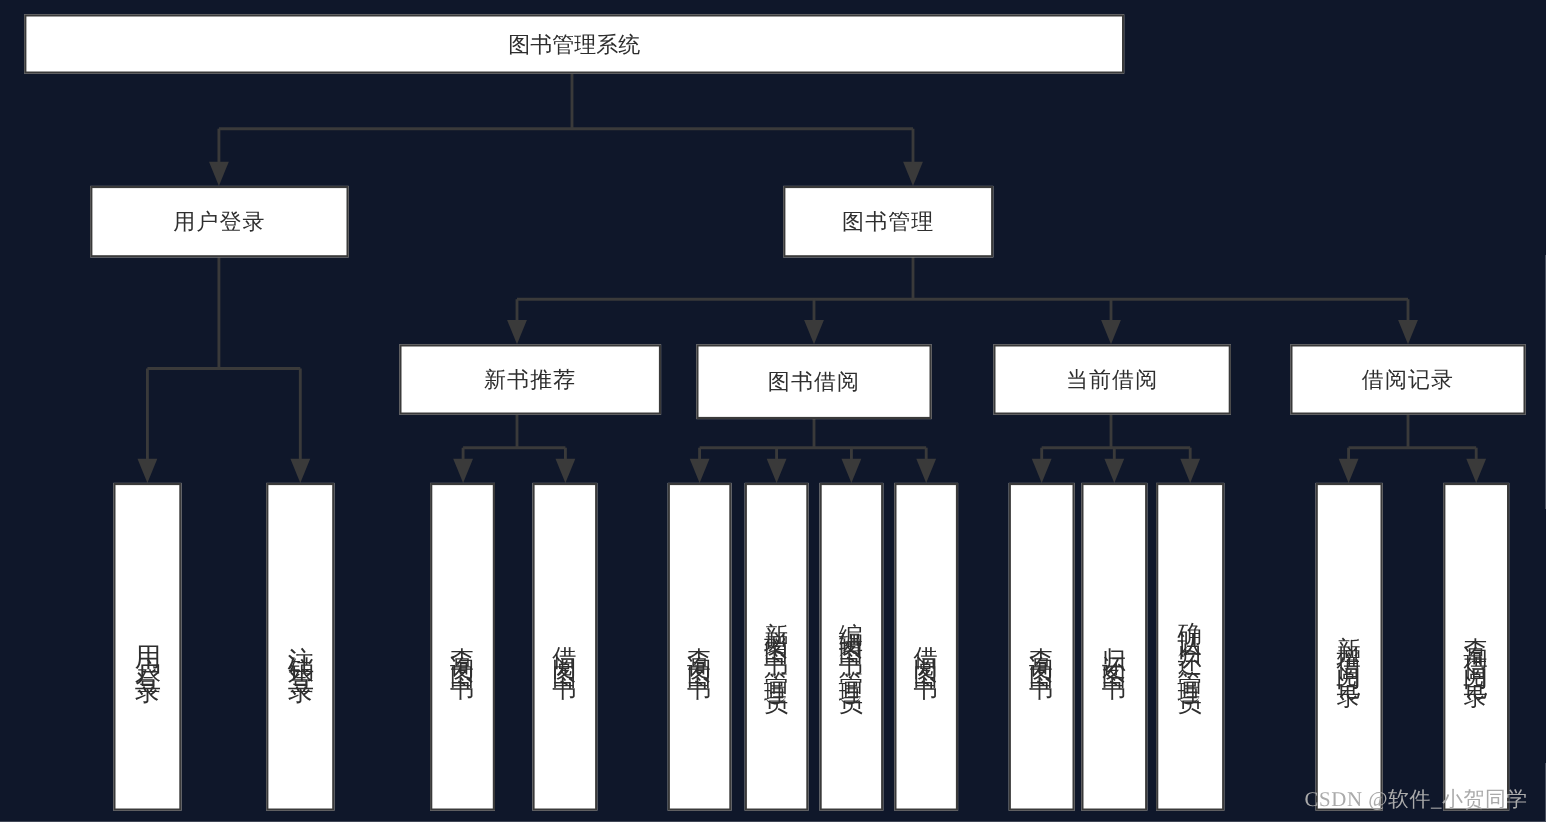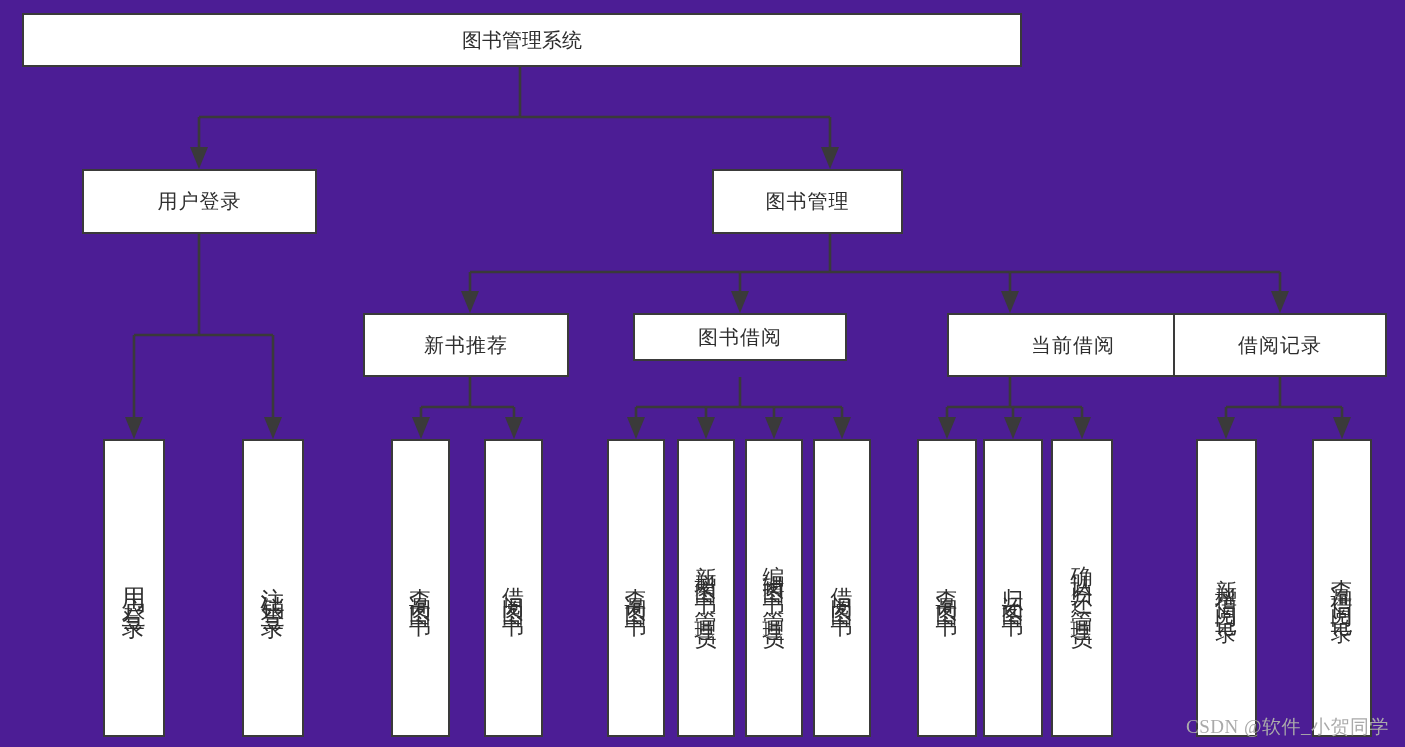--- a/index.html
+++ b/index.html
@@ -1,18 +1,18 @@
 <!DOCTYPE html>
 <html><head>
 <meta charset="utf-8">
 <style>
   * { margin:0; padding:0; box-sizing:border-box; }
   body { background:#ffffff; font-family:"Liberation Sans", sans-serif; }
   .canvas {
-    position:relative; width:1405px; height:747px; background:#4c1d95; overflow:hidden;
+    position:relative; width:1405px; height:747px; background:#0f172a; overflow:hidden;
   }
   .connectors { position:absolute; left:0; top:0; width:1405px; height:747px; }
   .node {
     position:absolute; background:#ffffff;
     border:2.5px solid #3a3a3a;
     display:flex; align-items:center; justify-content:center;
     color:#2e2e2e;
   }
   .hnode { font-size:20px; letter-spacing:1px; }
   .root-node { font-size:20px; }
@@ -113,27 +113,27 @@
     <span>图书管理系统</span>
   </div>
 
   <div class="node hnode" style="left:82px; top:169px; width:235px; height:65px;">
     <span>用户登录</span>
   </div>
   <div class="node hnode" style="left:712px; top:169px; width:191px; height:65px;">
     <span>图书管理</span>
   </div>
 
-  <div class="node hnode" style="left:363px; top:313px; width:206px; height:64px;">
+  <div class="node hnode" style="left:363px; top:313px; width:238px; height:64px;">
     <span>新书推荐</span>
   </div>
-  <div class="node hnode" style="left:633px; top:313px; width:214px; height:48px;">
+  <div class="node hnode" style="left:633px; top:313px; width:214px; height:68px;">
     <span>图书借阅</span>
   </div>
-  <div class="node hnode" style="left:947px; top:313px; width:252px; height:64px;">
+  <div class="node hnode" style="left:903px; top:313px; width:216px; height:64px;">
     <span>当前借阅</span>
   </div>
   <div class="node hnode" style="left:1173px; top:313px; width:214px; height:64px;">
     <span>借阅记录</span>
   </div>
 
   <div class="node vnode vnode-large" style="left:103px; top:439px; width:62px; height:298px;">
     <span class="vtext">用户登录</span>
   </div>
   <div class="node vnode vnode-large" style="left:242px; top:439px; width:62px; height:298px;">

